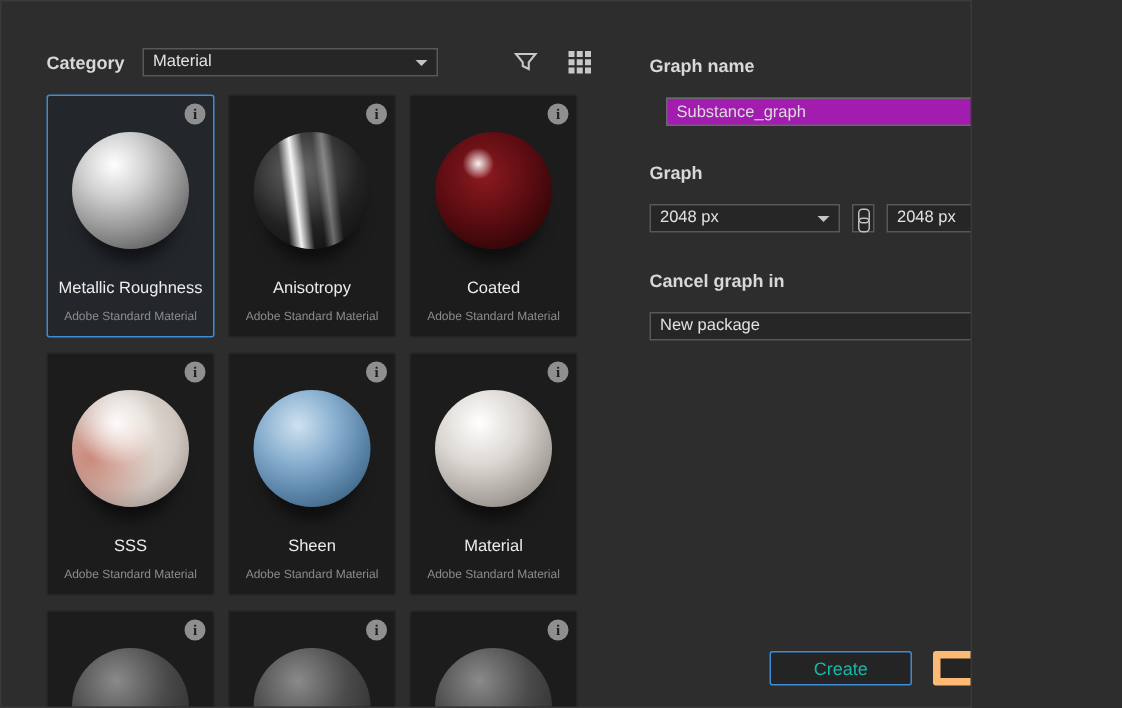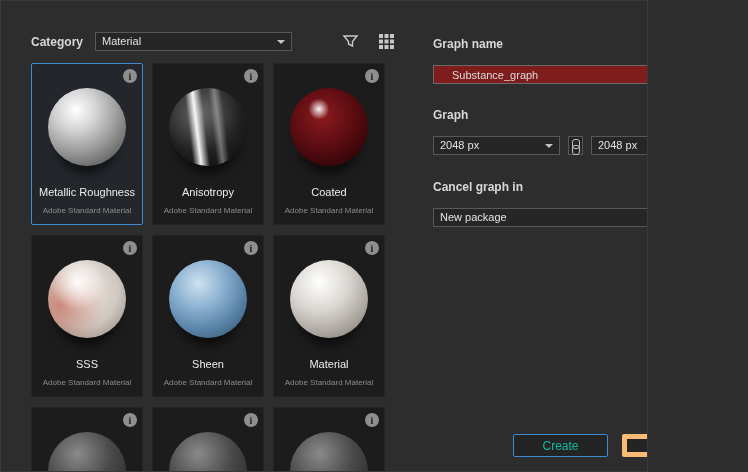--- a/index.html
+++ b/index.html
@@ -11,22 +11,22 @@
 
   
   .select { position:absolute; height:19px; background:#262626; border:1px solid #585858;
             color:#e2e2e2; font-size:11px; line-height:17px; padding:0 20px 0 6px;
             white-space:nowrap; overflow:hidden; cursor:default; }
   .select::after { content:""; position:absolute; right:6px; top:7px;
             border-left:4px solid transparent; border-right:4px solid transparent;
             border-top:4px solid #c4c4c4; }
 
   
-  .text-input { position:absolute; height:19px; background:#7f1d1d; border:1px solid #6a6a6a;
-            color:#dcdcdc; font-size:11px; padding:0 18px; font-family:"Liberation Sans",sans-serif; }
+  .text-input { position:absolute; height:19px; background:#a21caf; border:1px solid #6a6a6a;
+            color:#dcdcdc; font-size:11px; padding:0 6px; font-family:"Liberation Sans",sans-serif;margin-left:11px; }
 
   
   .round-icon { display:flex; align-items:center; justify-content:center;
             width:14px; height:14px; border-radius:50%; background:#8f8f8f; color:#202020;
             font-family:"Liberation Serif", serif; font-weight:bold; font-size:10px; }
 
   
   #cards-grid { position:absolute; left:30px; top:62px; width:354px;
             display:grid; grid-template-columns:repeat(3,112px); gap:10px 9px; }
   .card { position:relative; width:112px; height:162px; background:#1c1c1c;

